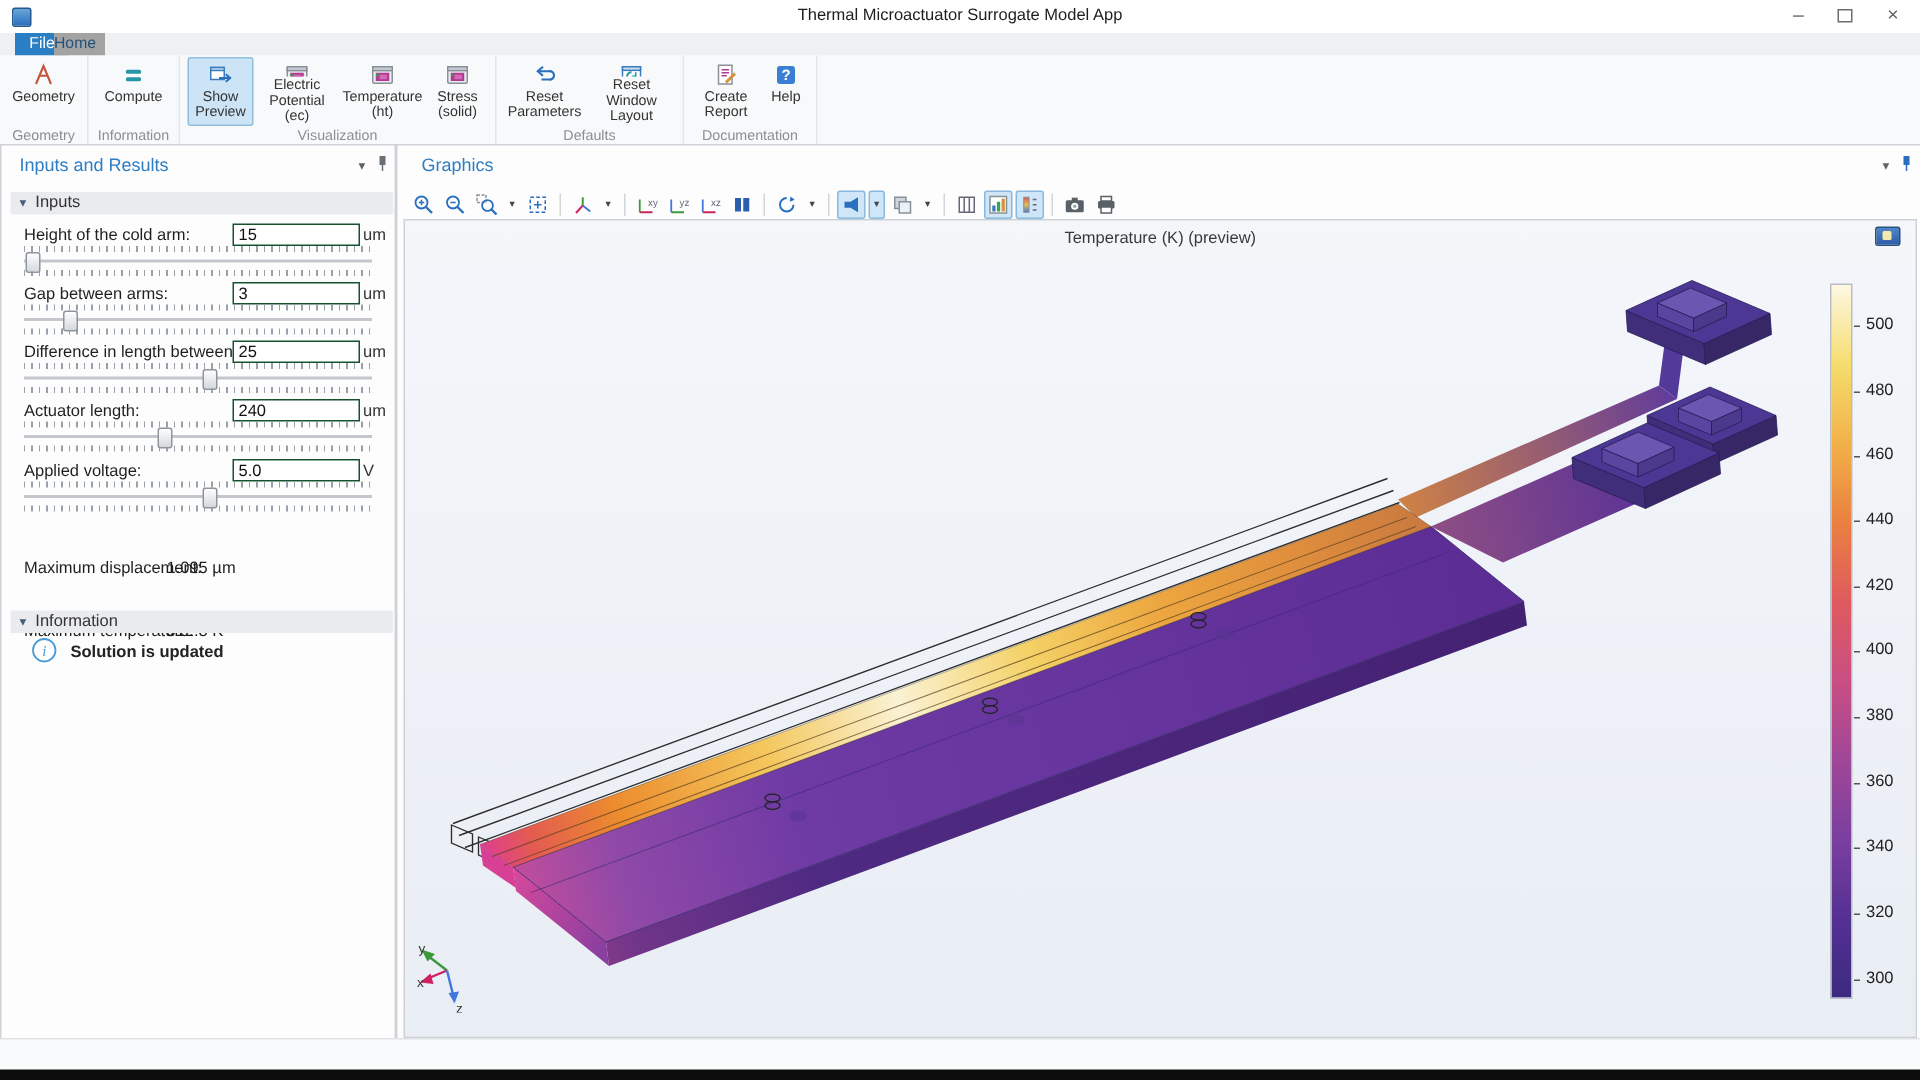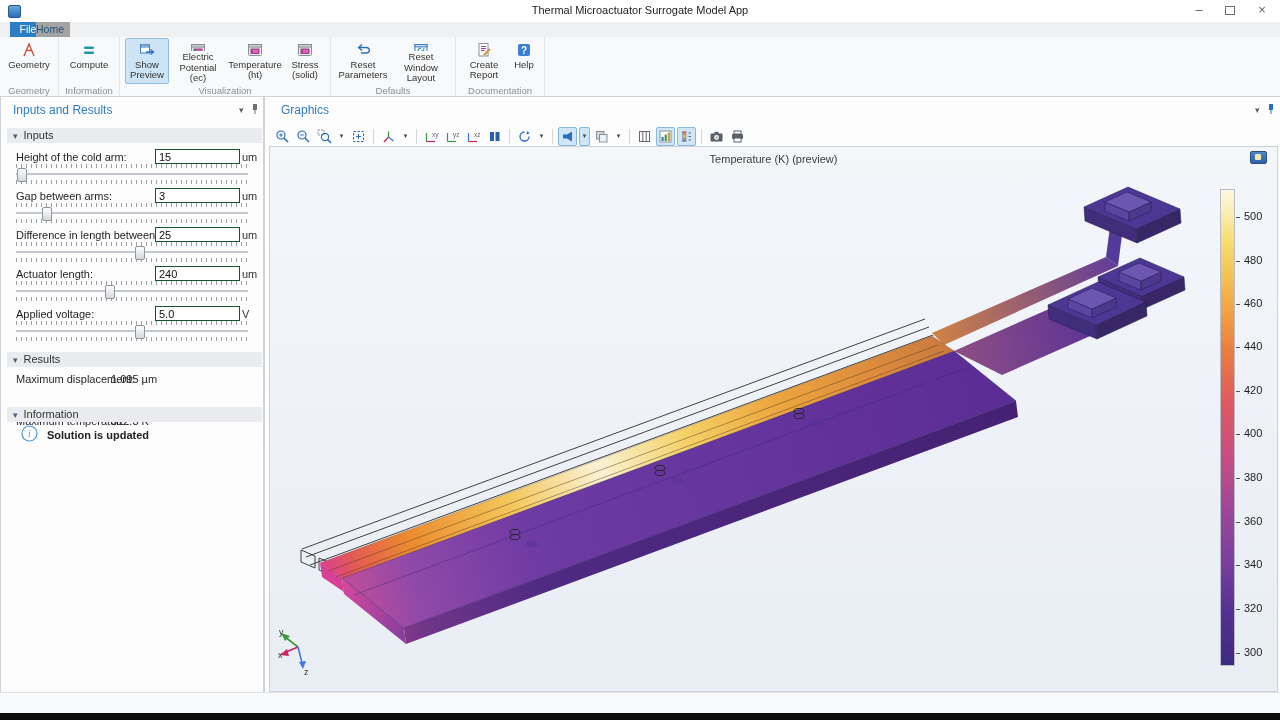--- a/index.html
+++ b/index.html
@@ -263,21 +263,20 @@
     <span class="funit">V</span>
   </div>
   <div class="slider" style="top:224px;">
     <div class="dots"></div>
     <div class="track">
         <div class="handle" style="left: 53%;"></div>
       </div>
     <div class="dots"></div>
   </div>
 
-  <div class="sec" style="top:255px;"><span class="tri">▾</span><span>Results</span></div>
   <div class="rrow" style="top:276px;">
     <span class="rlabel">Maximum displacement:</span>
     <span class="rval">1.095 µm</span>
   </div>
   <div class="rrow" style="top:290px;margin-top:28px;">
     <span class="rlabel">Maximum temperature:</span>
     <span class="rval">512.3 K</span>
   </div>
 
   <div class="sec" style="top:310px;"><span class="tri">▾</span><span>Information</span></div>

